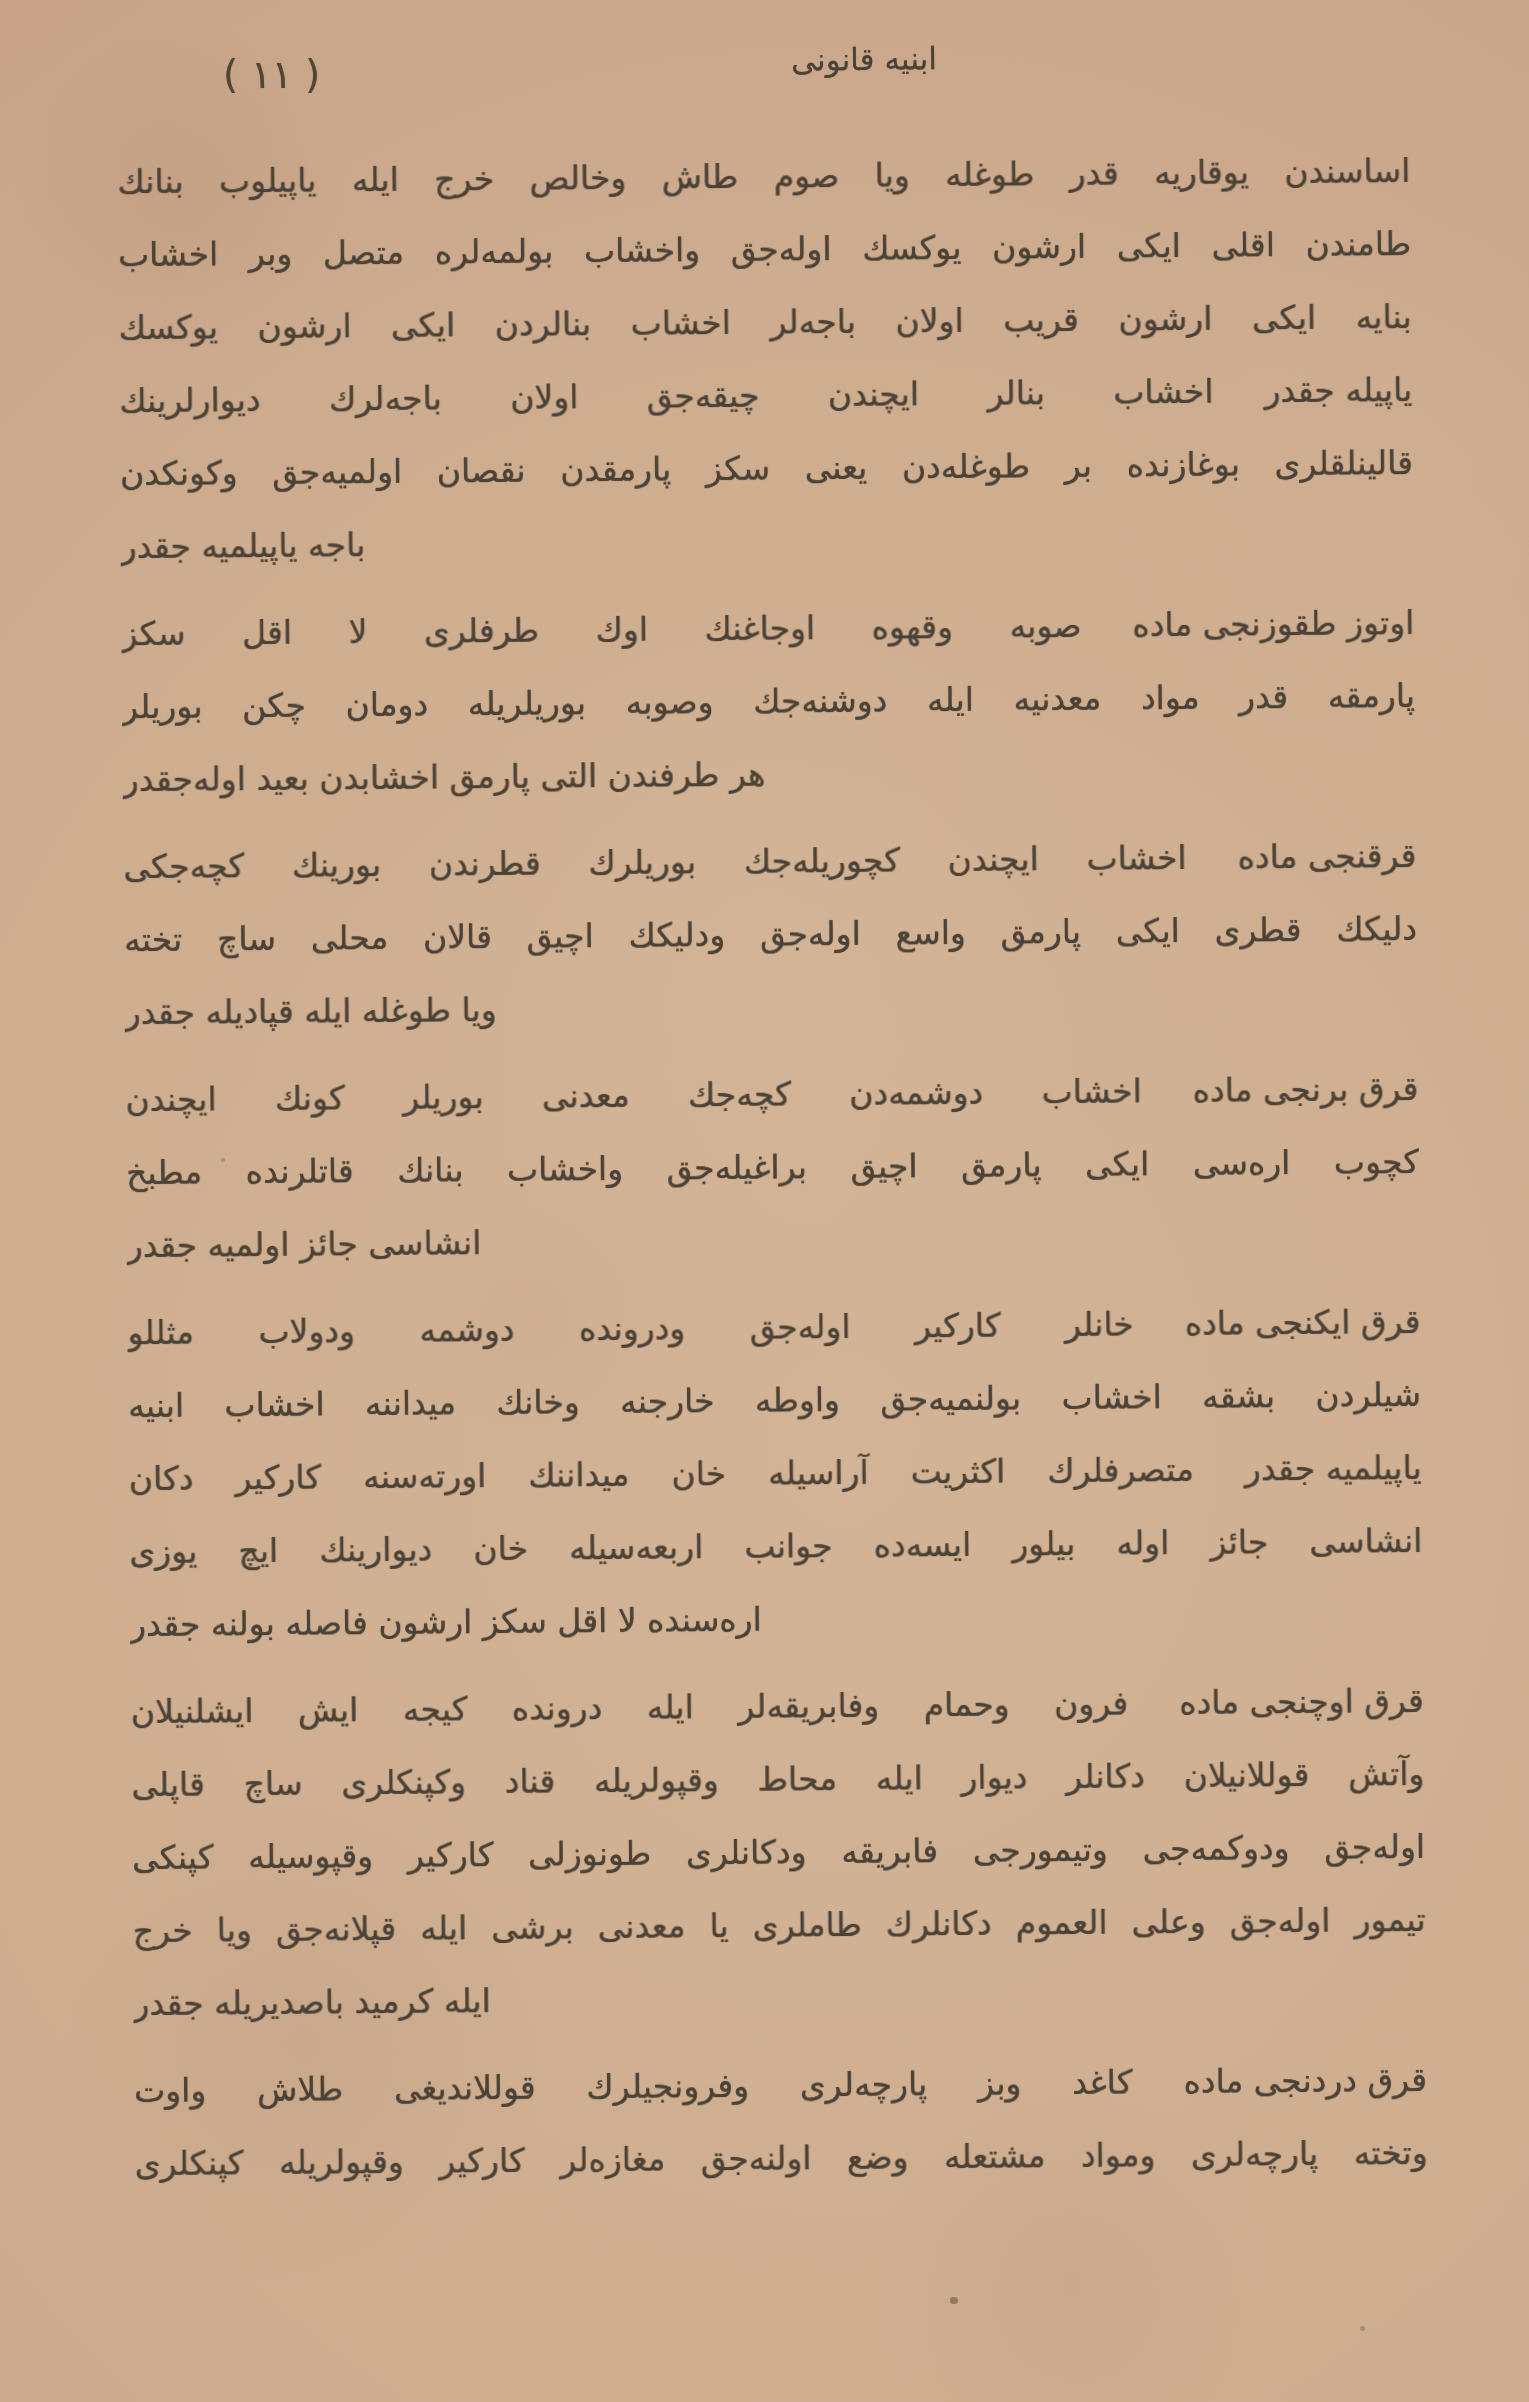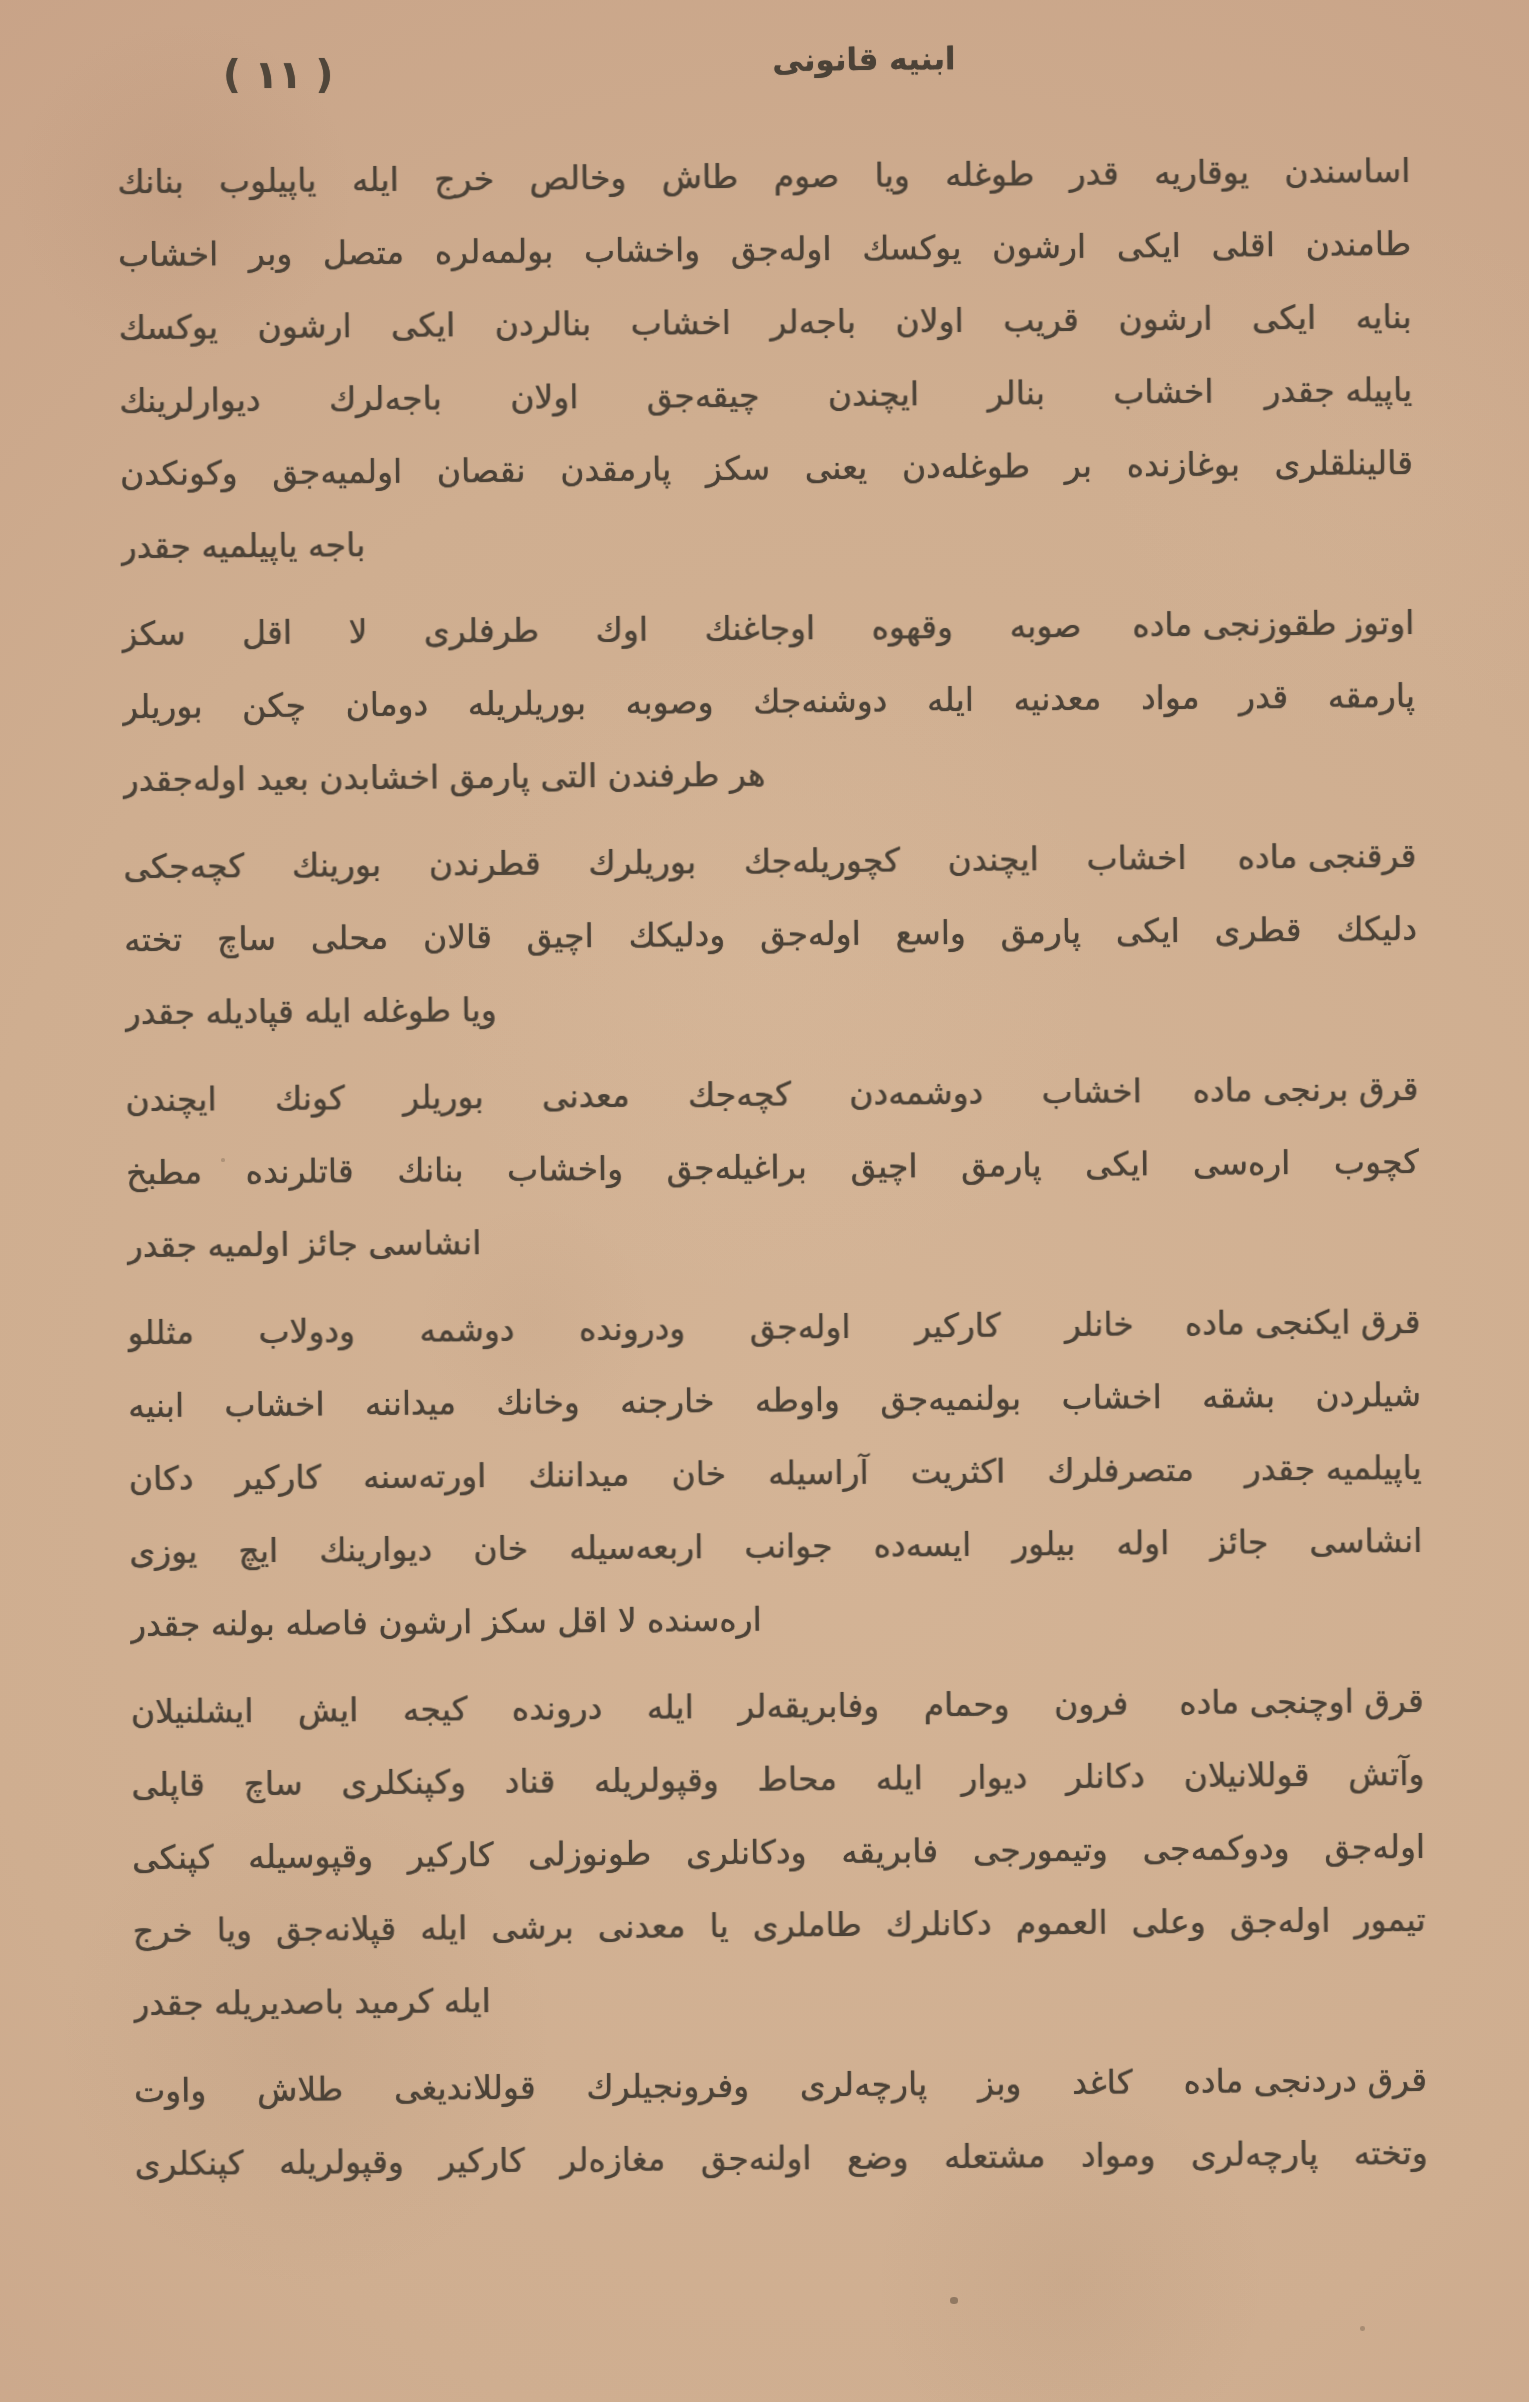--- a/index.html
+++ b/index.html
@@ -38,21 +38,20 @@
     opacity: 0.55;
   }
   .speck.s1 { left: 950px; top: 2297px; width: 7.5px;  height: 6.6px; }
   .speck.s2 { left: 1360px; top: 2326px; width: 4.7px;  height: 4.7px; opacity: 0.35; }
   .speck.s3 { left: 221px;  top: 1158px; width: 3.7px;  height: 3.7px; opacity: 0.3; }
 
   .header {
     position: absolute;
     top: 0; left: 0; right: 0;
     height: 131px;
-    font-weight: bold;
   }
   .page-number {
     position: absolute;
     left: 223px;
     top: 52px;
     direction: ltr;
     font-size: 39px;
     letter-spacing: 9.4px;
     color: #50463a;
     text-shadow: 0 0 0.9px rgba(80,70,58,0.7);

